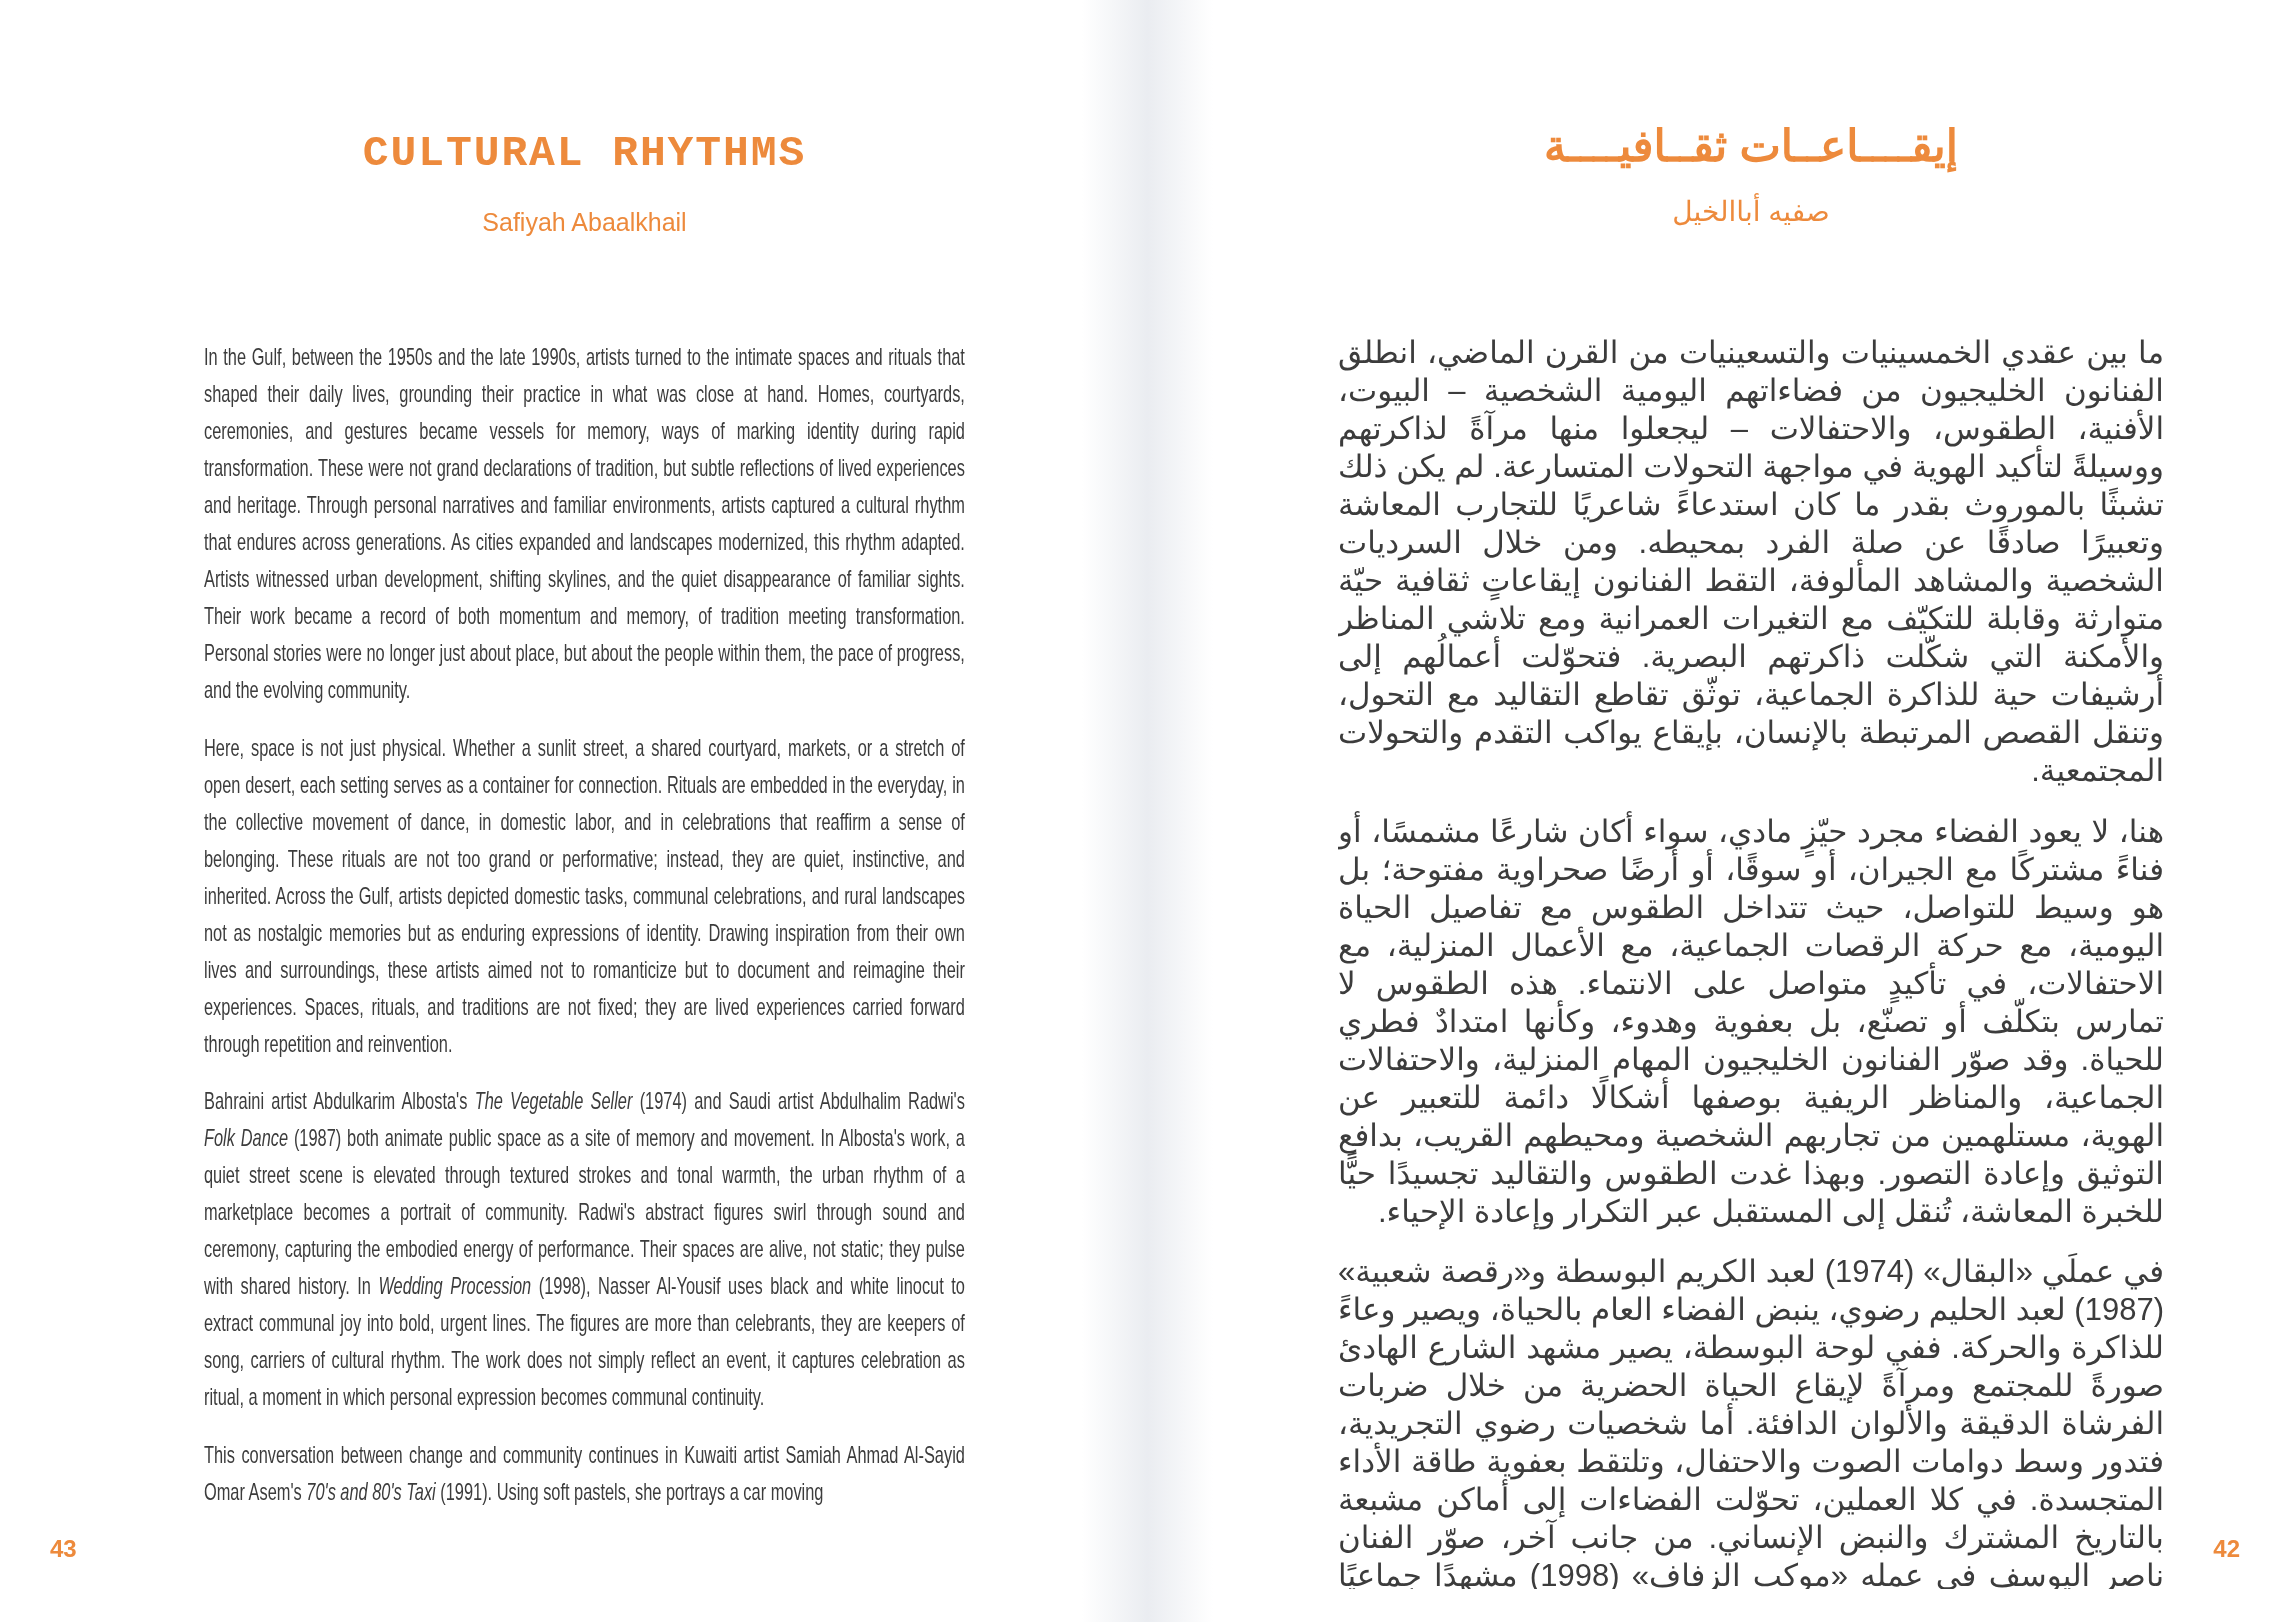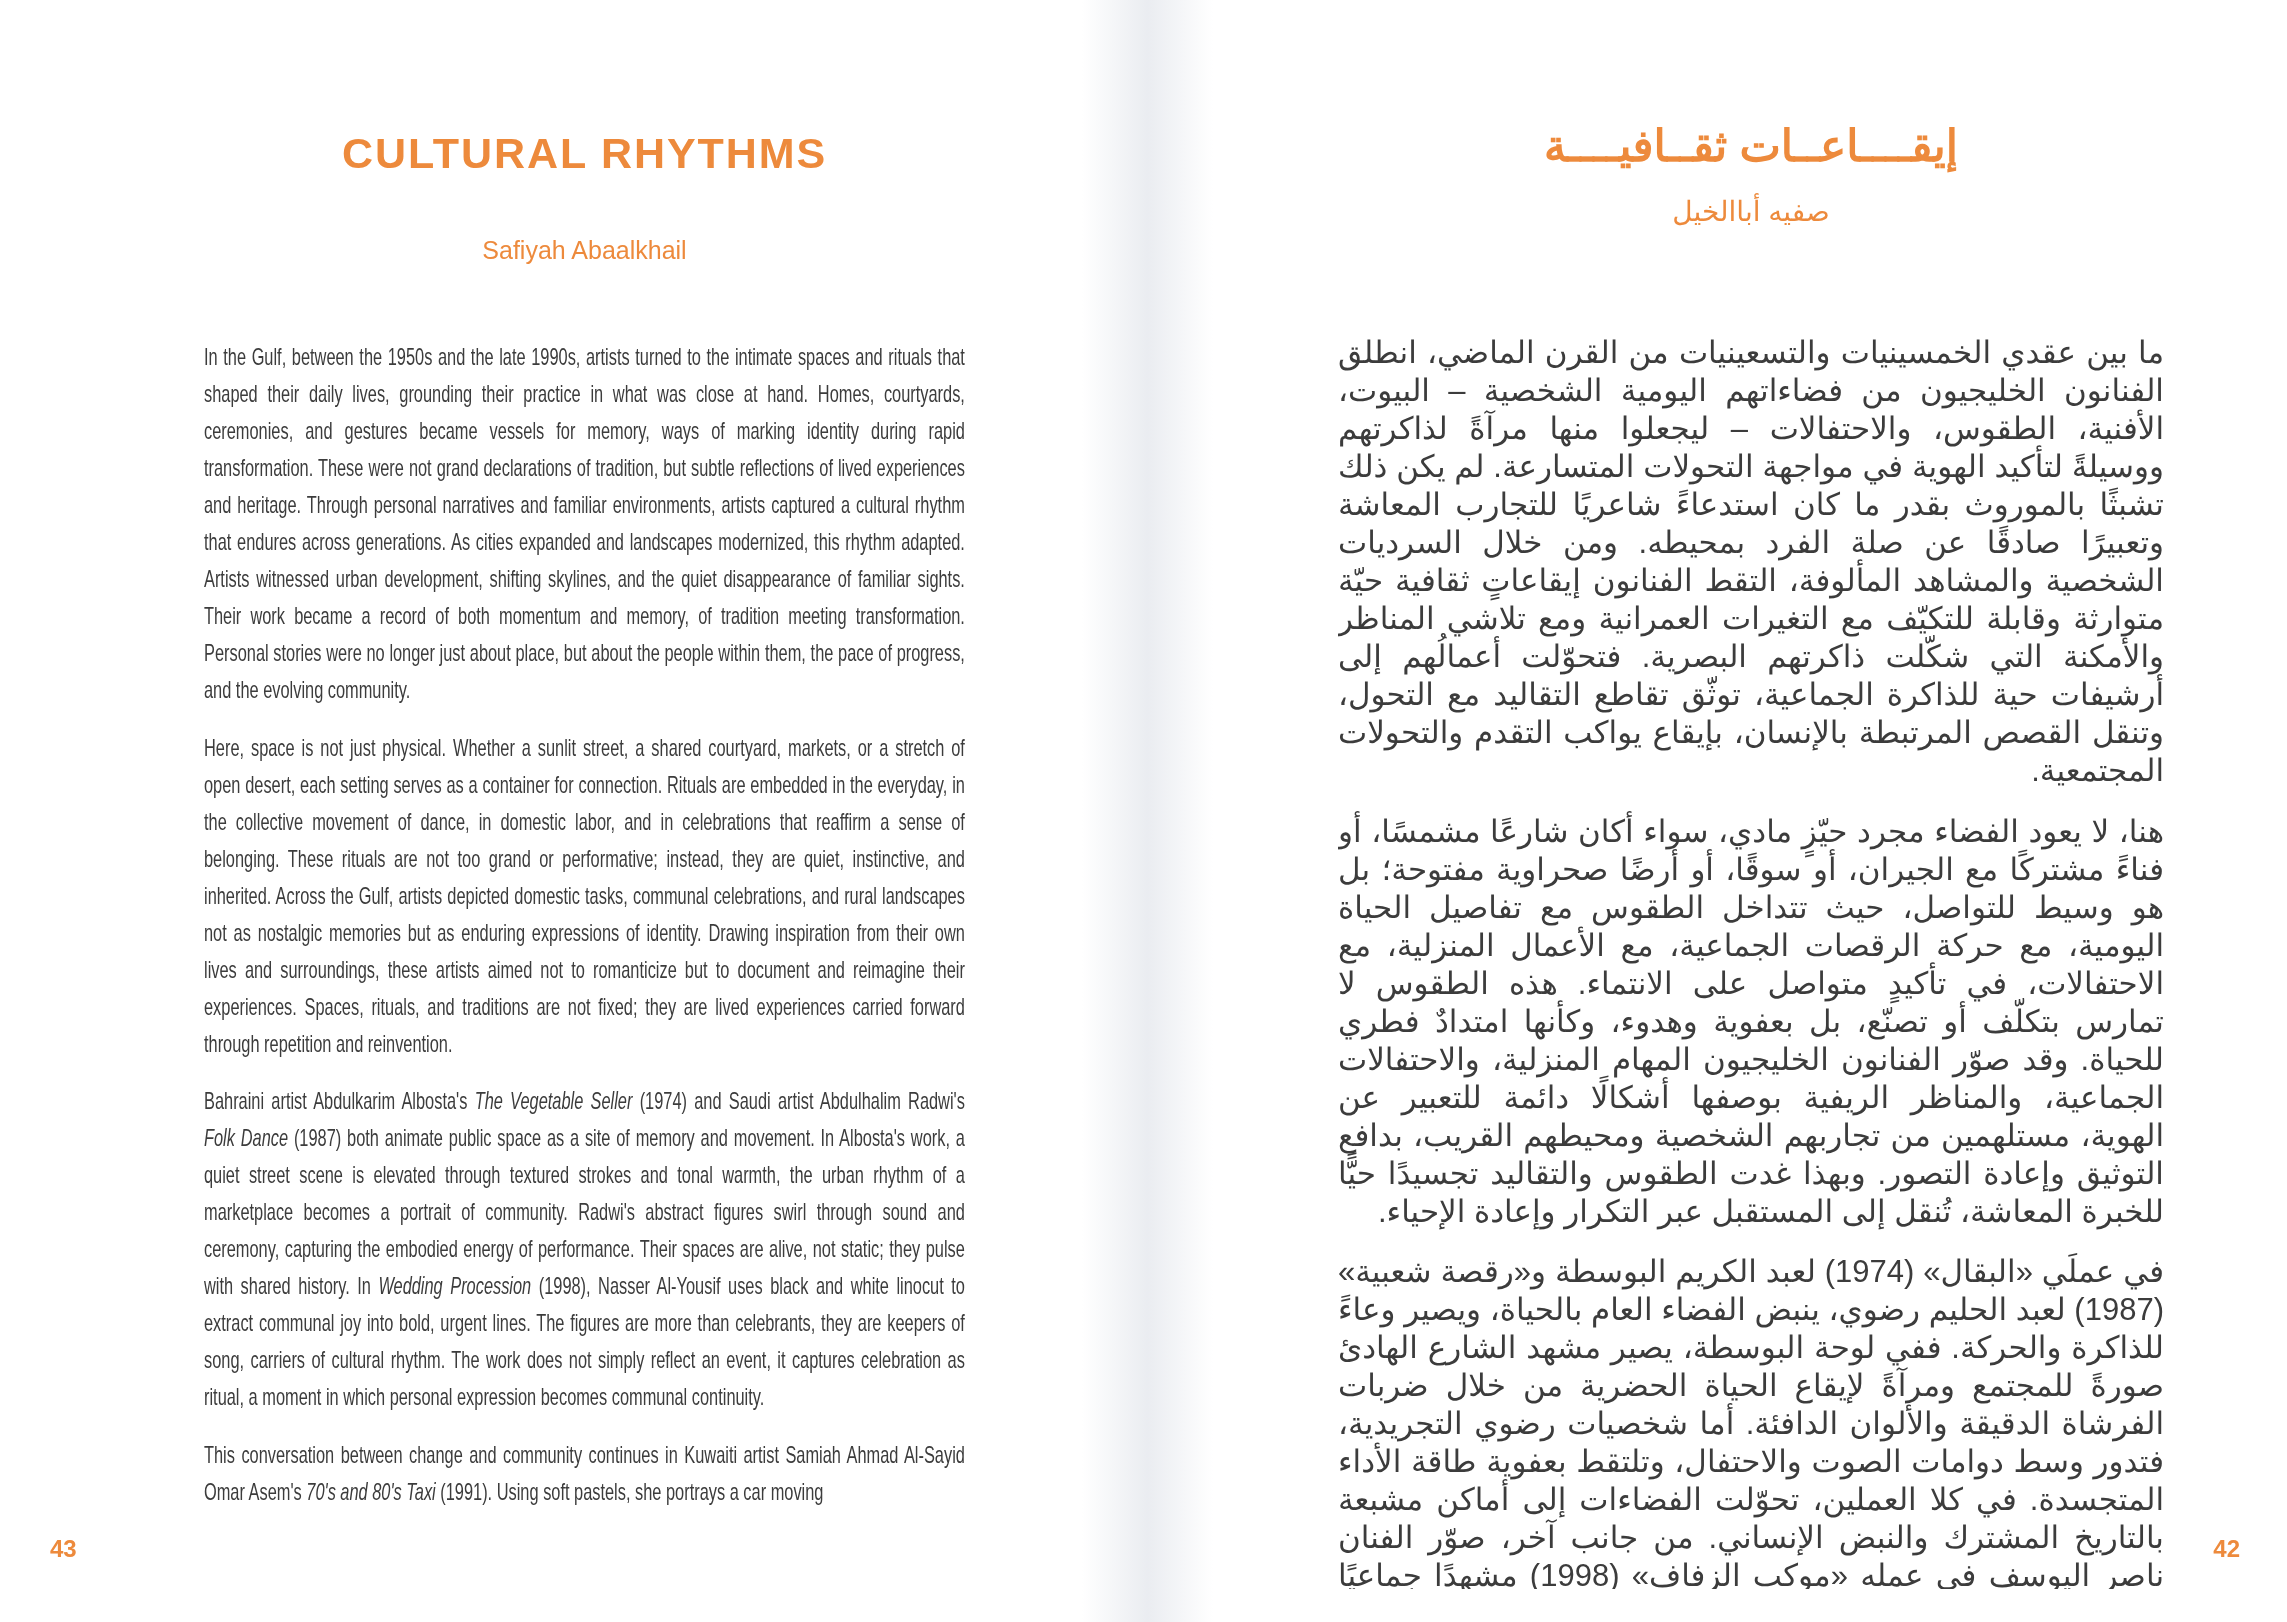--- a/index.html
+++ b/index.html
@@ -17,31 +17,30 @@
     background: linear-gradient(90deg, rgba(195,202,214,0) 0%, rgba(195,202,214,0.35) 50%, rgba(195,202,214,0) 100%);
     pointer-events: none;
   }
   .page { position: absolute; top: 0; height: 1623px; }
   .page-left  { left: 204px;  width: 761px; }
   .page-right { left: 1338px; width: 826px; }
 
   .l-title {
     position: absolute; top: 129px; left: 0; right: 0;
     text-align: center;
-    font-family: Liberation Sans, sans-serif;
+    font-family: Liberation Mono, monospace;
     font-weight: 700; font-size: 43px; line-height: 49px;
     letter-spacing: 1.9px;
     color: var(--accent, #ed8a3c);
   }
   .l-author {
     position: absolute; top: 206px; left: 0; right: 0;
     text-align: center;
     font-size: 25px; line-height: 32px;
     color: var(--accent, #ed8a3c);
-    margin-top: 28px;
   }
   .l-body {
     position: absolute; top: 339px; left: 0; width: 761px; height: 1246px;
     overflow: hidden;
   }
   .l-body-inner {
     width: 1087px;
     transform: scaleX(0.7); transform-origin: 0 0;
     font-size: 23.4px; line-height: 37px;
     text-align: justify;

